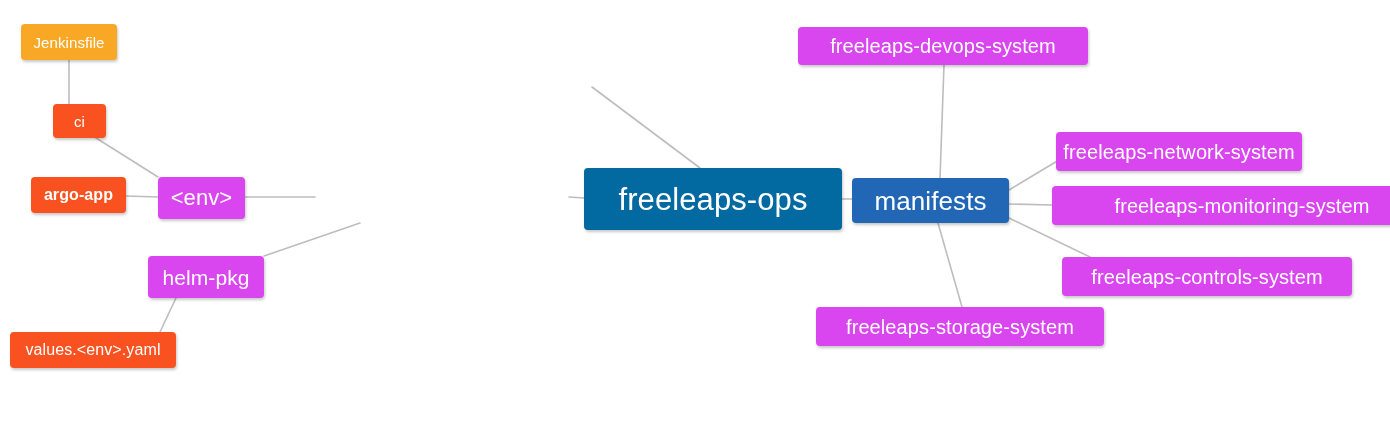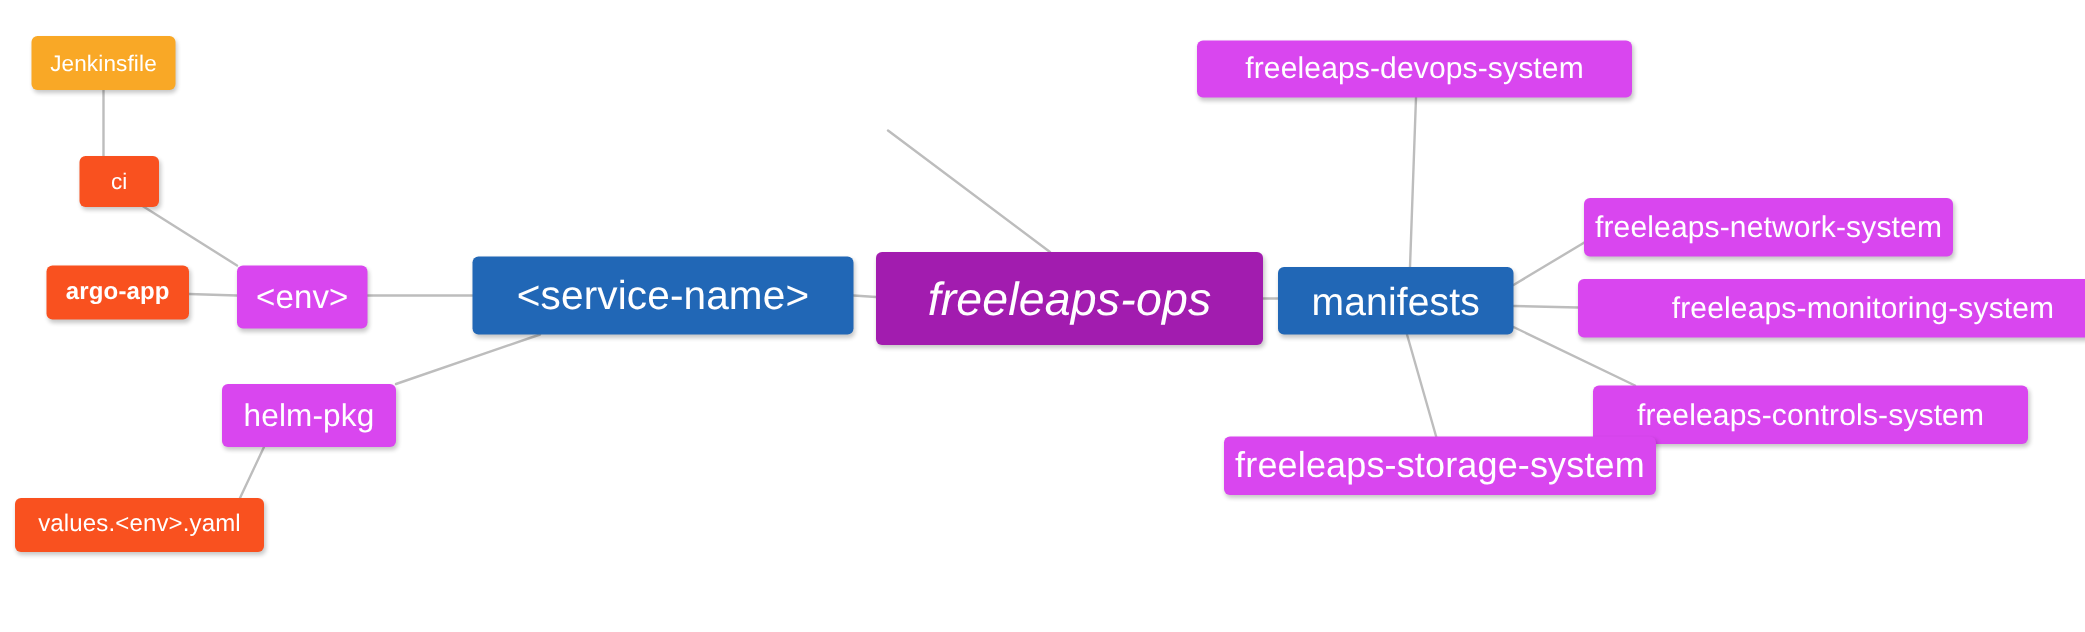--- a/index.html
+++ b/index.html
@@ -32,21 +32,21 @@
     align-items: center;
     justify-content: center;
     border-radius: 4px;
     color: #ffffff;
     white-space: nowrap;
     line-height: 1;
     box-shadow: 1px 2px 3px rgba(0,0,0,0.22);
     padding: 0 12px;
     letter-spacing: 0.1px;
   }
-  .nd-root   { background: #a21caf; font-style: italic; }
+  .nd-root   { background: #0369a1; }
   .nd-blue   { background: #2167b6; }
   .nd-green  { background: #d946ef; }
   .nd-red    { background: #f9511f; }
   .nd-orange { background: #f9a826; }
 </style>
 </head>
 <body>
 
 <div id="canvas" style="background: rgb(255, 255, 255); padding-left: 34px;">
   <svg id="edges" viewBox="0 0 1390 421" xmlns="http://www.w3.org/2000/svg">
@@ -76,37 +76,34 @@
     </div>
     <div class="node nd-green" style="left: 158px; top: 177px; width: 87px; height: 42px; font-size: 22px;">
       <span>&lt;env&gt;</span>
     </div>
     <div class="node nd-green" style="left: 148px; top: 256px; width: 116px; height: 42px; font-size: 21px;">
       <span>helm-pkg</span>
     </div>
     <div class="node nd-red" style="left: 10px; top: 332px; width: 166px; height: 36px; font-size: 16px;">
       <span>values.&lt;env&gt;.yaml</span>
     </div>
-    <div class="node nd-blue" style="left: 315px; top: 171px; width: 254px; height: 52px; font-size: 27px;">
-      <span>&lt;service-name&gt;</span>
-    </div>
     <div class="node nd-root" style="left: 584px; top: 168px; width: 258px; height: 62px; font-size: 31px;">
       <span>freeleaps-ops</span>
     </div>
     <div class="node nd-blue" style="left: 852px; top: 178px; width: 157px; height: 45px; font-size: 26px;">
       <span>manifests</span>
     </div>
     <div class="node nd-green" style="left: 798px; top: 27px; width: 290px; height: 38px; font-size: 20px;">
       <span>freeleaps-devops-system</span>
     </div>
     <div class="node nd-green" style="left: 1056px; top: 112px; width: 246px; height: 39px; font-size: 20px; margin-top: 20px;">
       <span>freeleaps-network-system</span>
     </div>
     <div class="node nd-green" style="left: 1052px; top: 186px; width: 380px; height: 39px; font-size: 20px;">
       <span>freeleaps-monitoring-system</span>
     </div>
     <div class="node nd-green" style="left: 1062px; top: 257px; width: 290px; height: 39px; font-size: 20px;">
       <span>freeleaps-controls-system</span>
     </div>
-    <div class="node nd-green" style="left: 816px; top: 291px; width: 288px; height: 39px; font-size: 24px;">
+    <div class="node nd-green" style="left: 816px; top: 307px; width: 288px; height: 39px; font-size: 20px;">
       <span>freeleaps-storage-system</span>
     </div>
   </div>
 
 </body></html>

